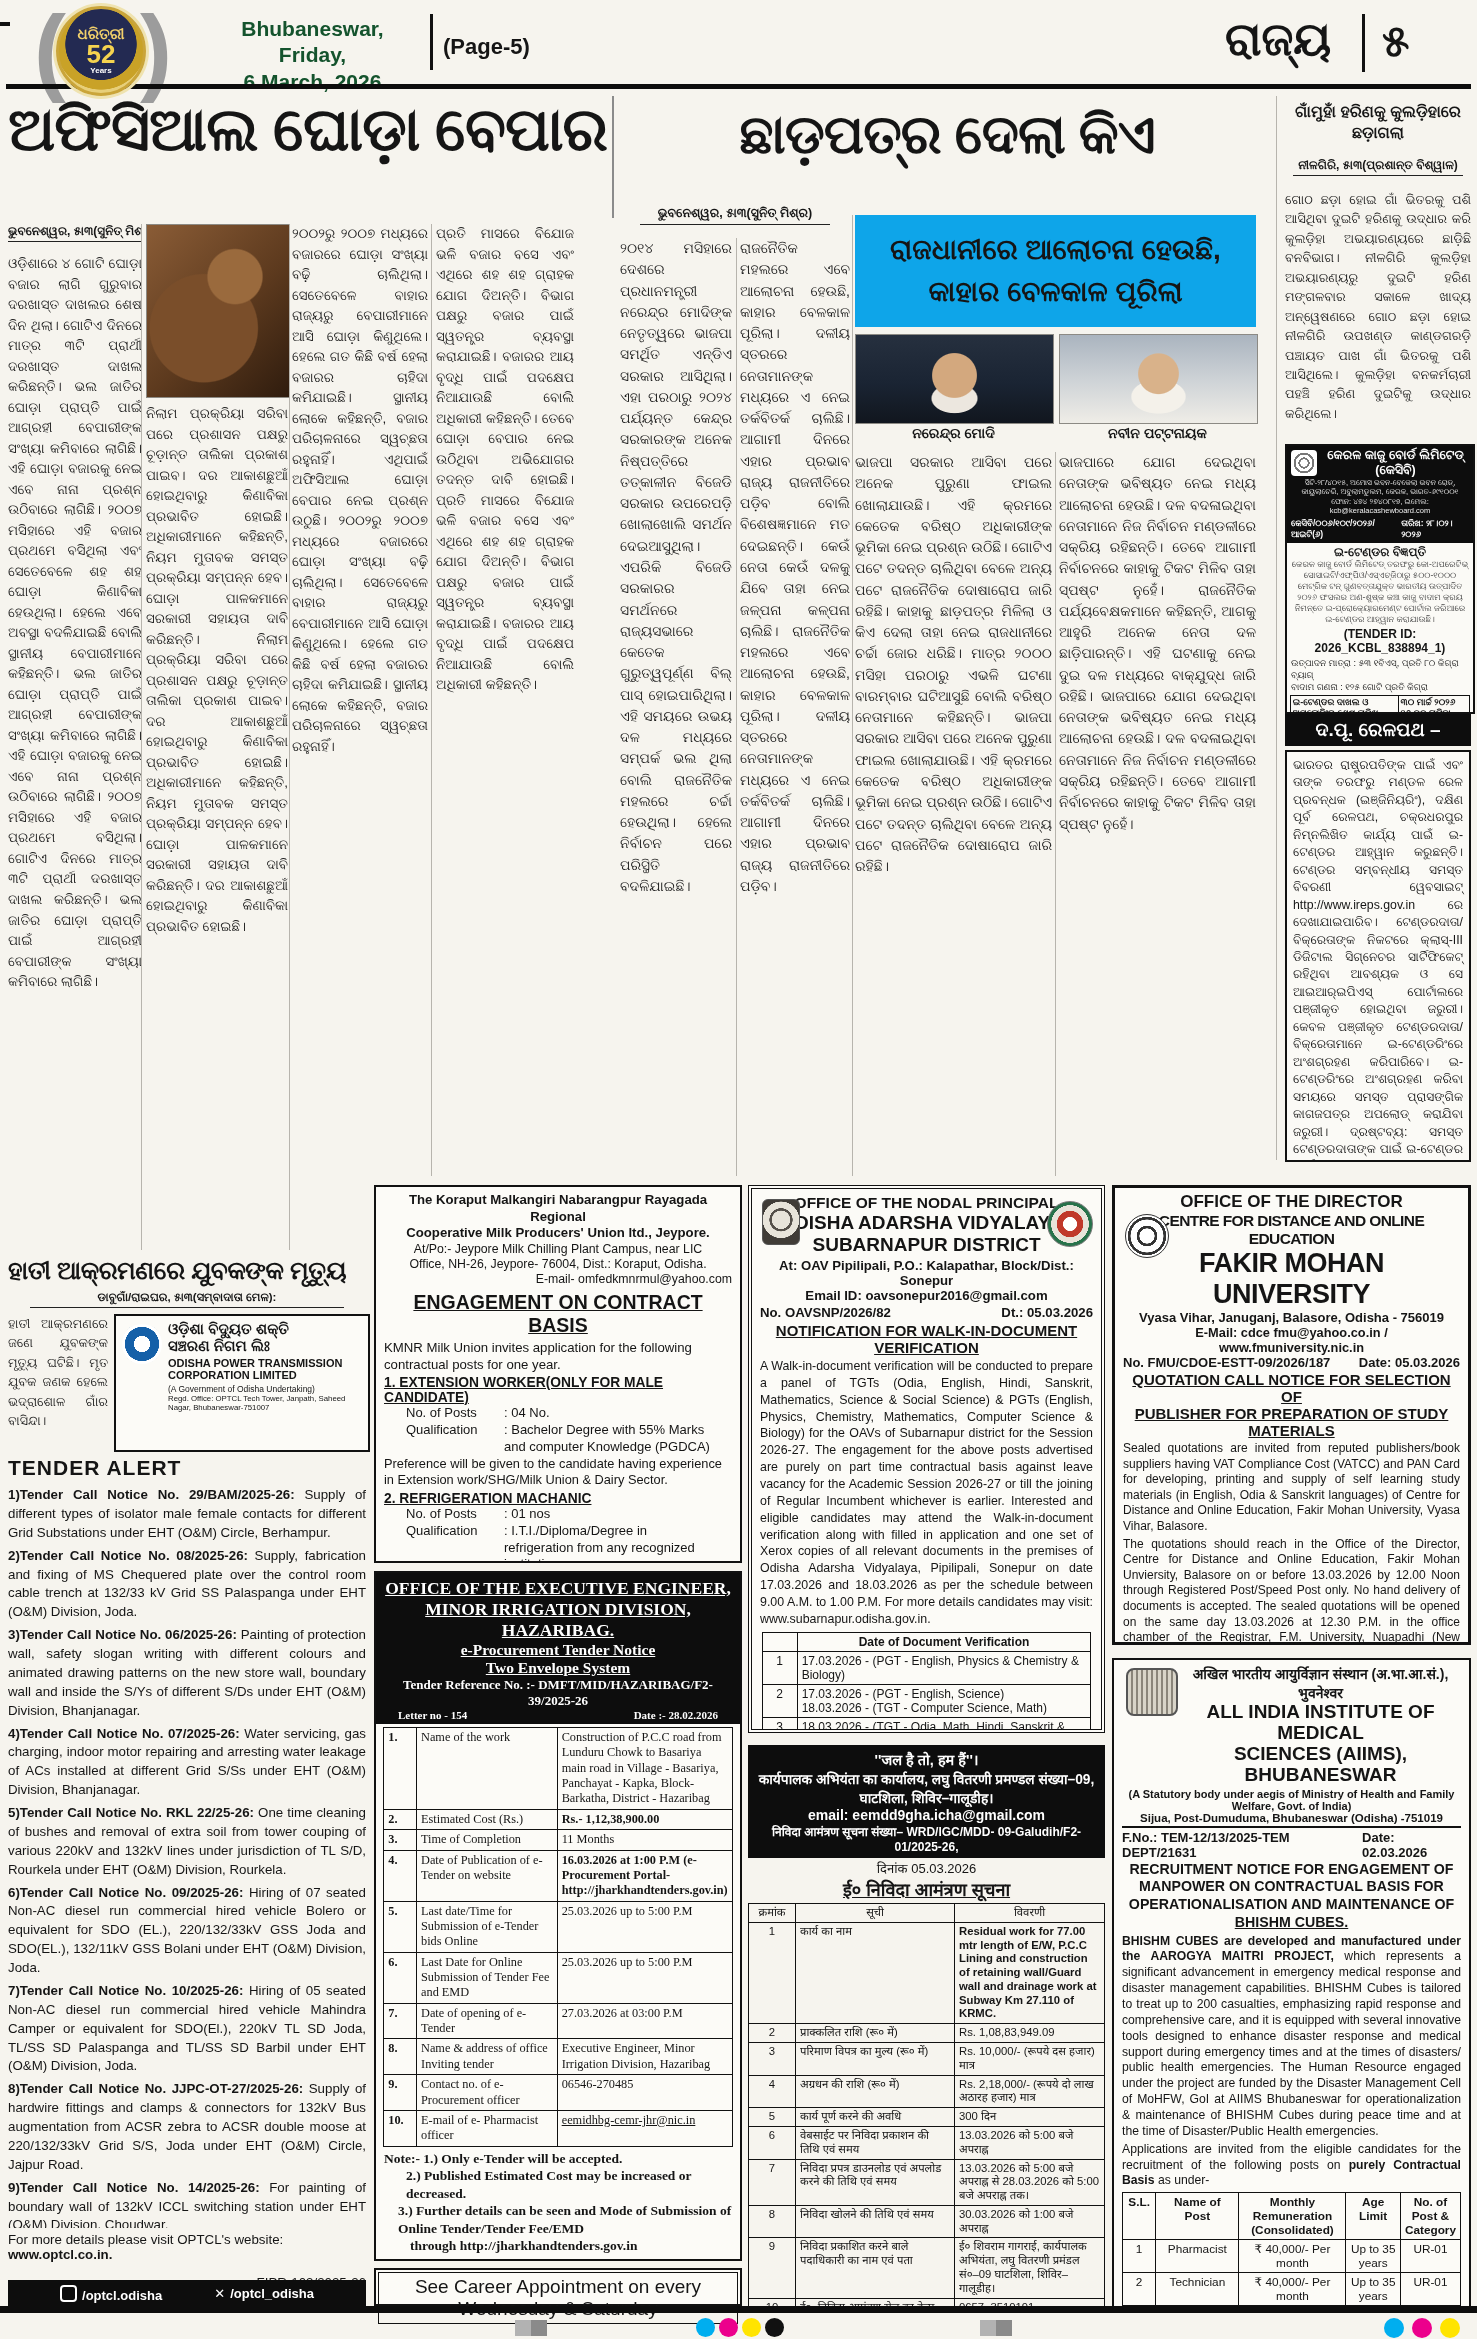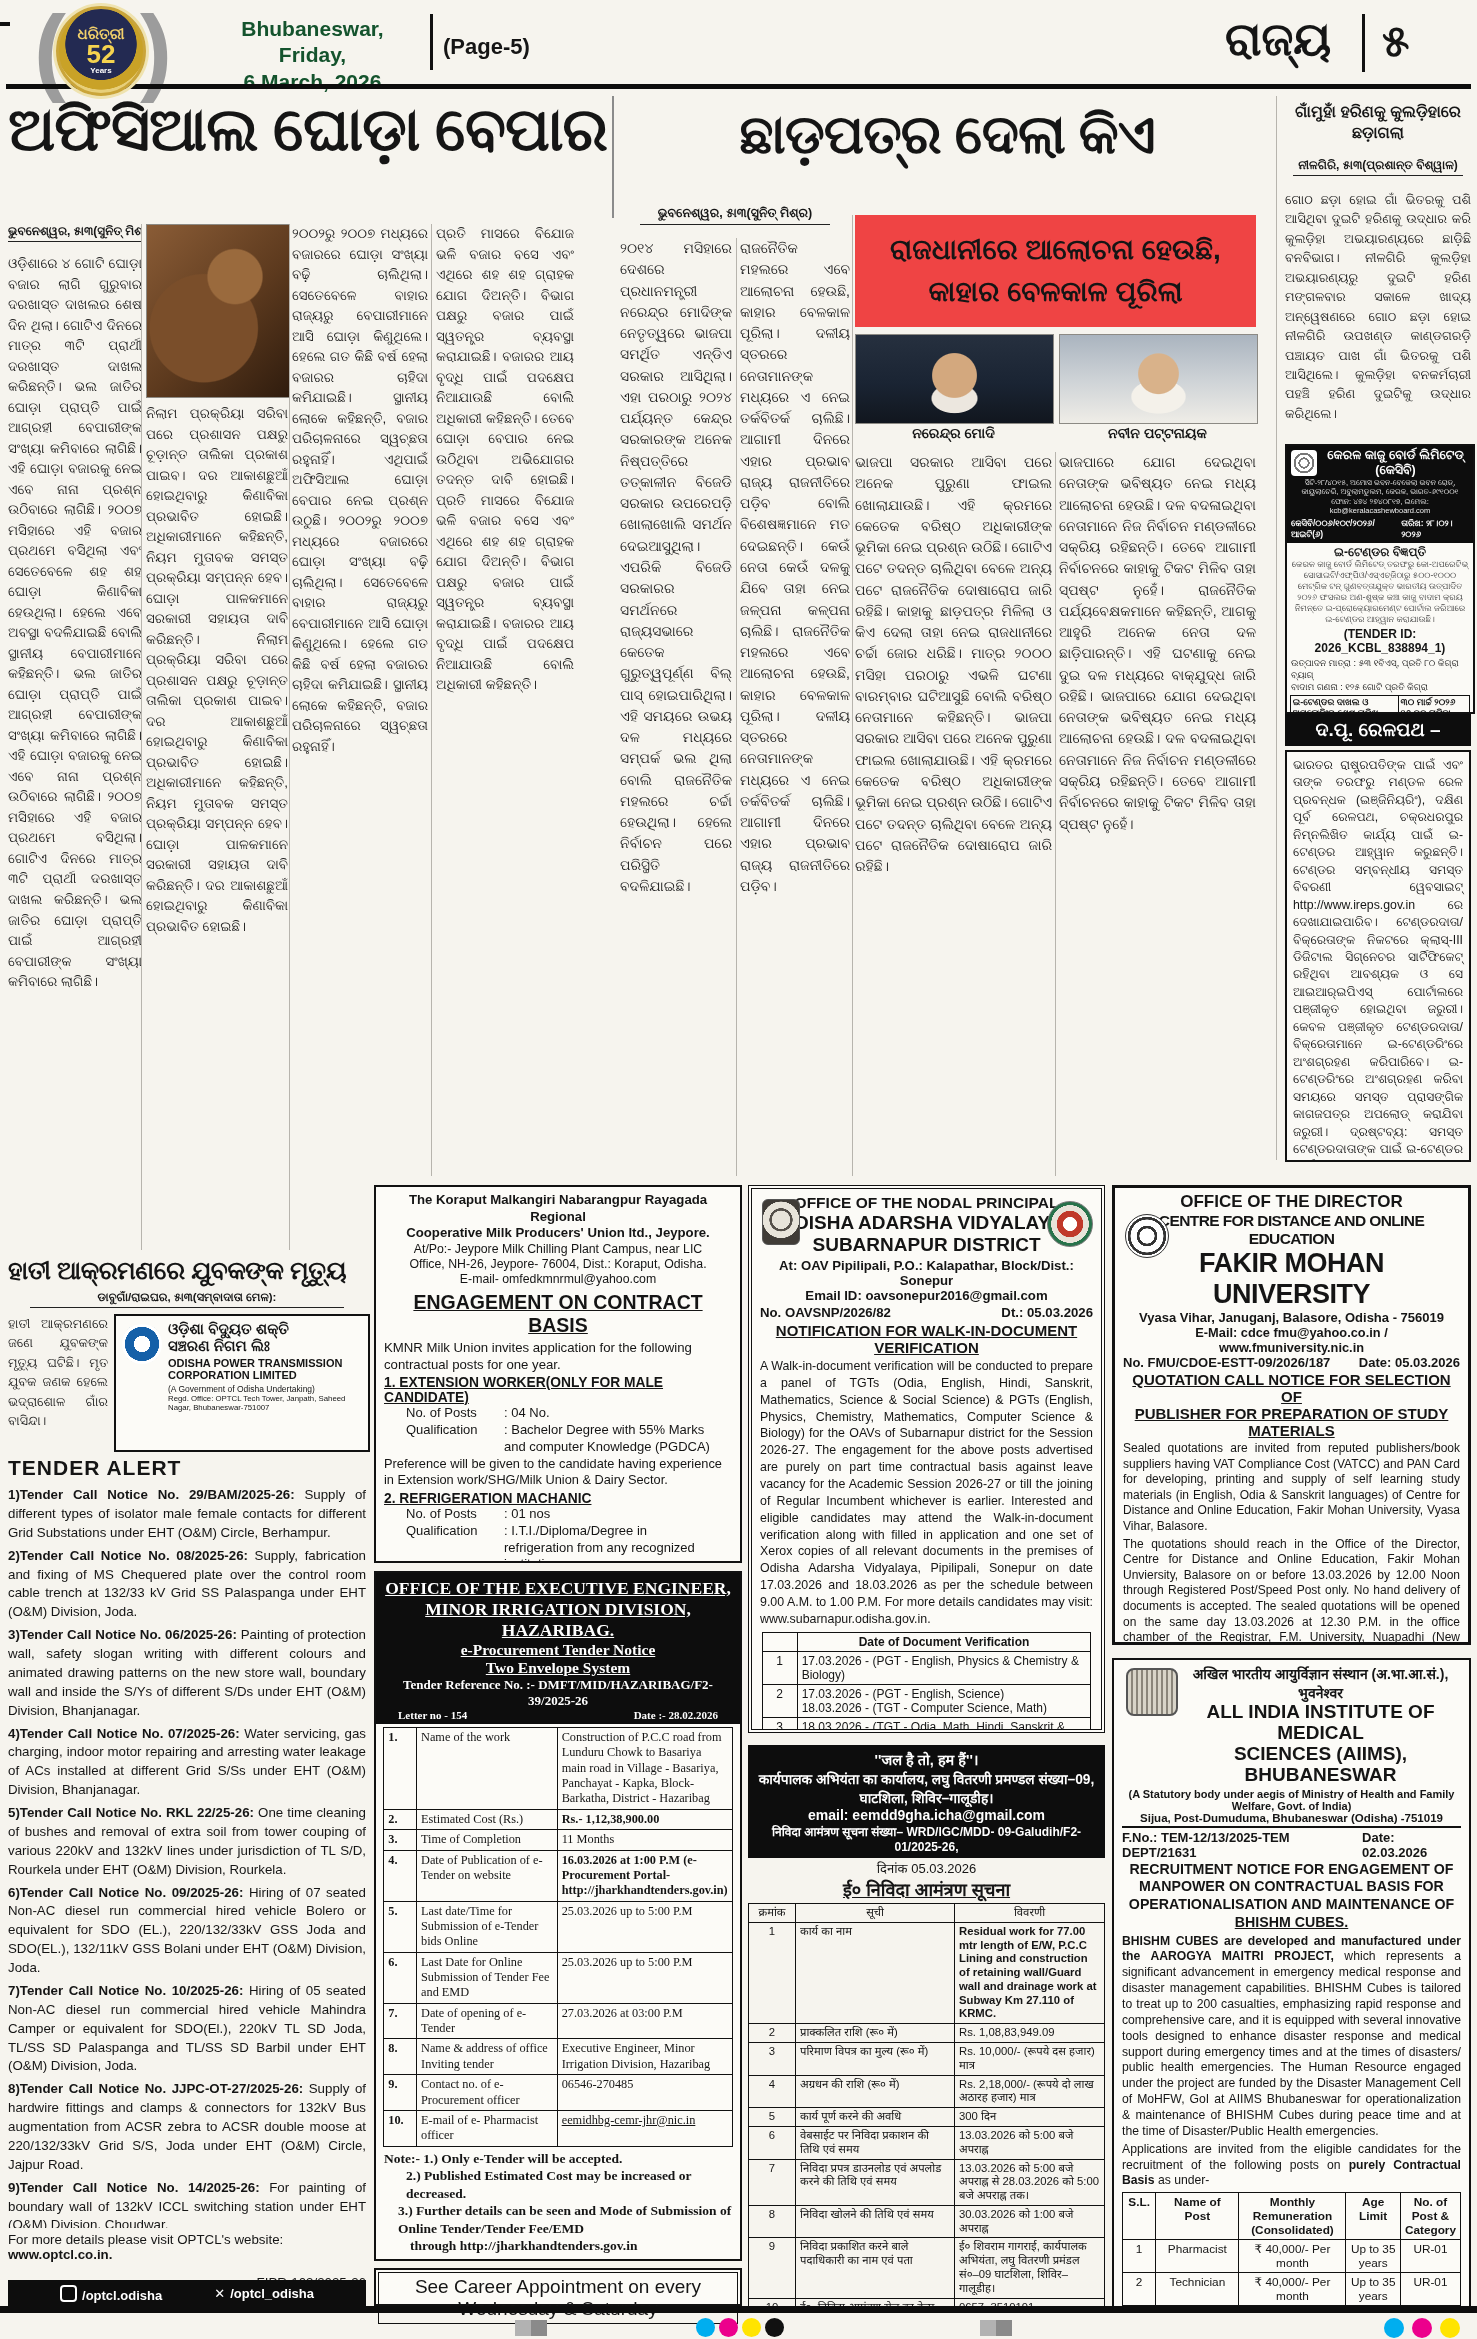--- a/index.html
+++ b/index.html
@@ -36,21 +36,21 @@
   .horse{background:radial-gradient(circle at 62% 30%,#9a6a3d 0 18%,transparent 19%),
                   radial-gradient(circle at 40% 60%,#7a4e2a 0 40%,transparent 41%),
                   linear-gradient(135deg,#8a5c36,#5d3a1e 55%,#2f1c0e);}
   .modi{background:radial-gradient(circle at 50% 46%,#d3a87e 0 20%,transparent 21%),
                  radial-gradient(ellipse at 50% 72%,#ece7df 0 16%,transparent 17%),
                  linear-gradient(180deg,#26303f 0%,#1a2433 55%,#11161e 100%);}
   .naveen{background:radial-gradient(circle at 50% 44%,#d9b28a 0 18%,transparent 19%),
                    radial-gradient(ellipse at 50% 70%,#f4f1ea 0 19%,transparent 20%),
                    linear-gradient(180deg,#aab4bf 0%,#cdd2d6 50%,#efede7 100%);}
   .pcaption{position:absolute;font-weight:bold;font-size:14px;text-align:center;}
-  .pullquote{position:absolute;left:855px;top:215px;width:401px;height:112px;background:#ef4444;
+  .pullquote{position:absolute;left:855px;top:215px;width:401px;height:112px;background:#0ea5e9;
              display:flex;flex-direction:column;justify-content:center;text-align:center;
              font-size:28px;font-weight:600;line-height:1.5;}
   .sml-head{font-weight:600;font-size:16px;line-height:1.3;text-align:center;}
   
   .kcb{position:absolute;left:1285px;top:444px;width:186px;height:266px;border:2px solid #111;background:#fbfaf6;font-size:10px;overflow:hidden;}
   .kcb-head{background:#0d0d0d;color:#fff;padding:2px 3px 3px;}
   .kcb-logo{float:left;width:26px;height:26px;border-radius:4px;background:#fff;margin:2px 4px 2px 1px;
             background:radial-gradient(circle at 50% 50%,#fff 0 20%,#777 21% 30%,#fff 31% 45%,#777 46% 55%,#fff 56%);}
   .kcb-title{font-size:12.5px;font-weight:bold;text-align:center;}
   .kcb-addr{font-size:7.5px;text-align:center;line-height:1.25;color:#eee;}
@@ -229,21 +229,21 @@
     <span><span class="soc-ic"></span><span>/optcl.odisha</span></span>
     <span><span class="b" style="margin-right:5px;">✕</span><span>/optcl_odisha</span></span>
   </div>
 
   <div class="adbox" style="left:374px;top:1185px;width:368px;height:378px;padding:5px 8px;">
     <div class="ctr b" style="font-size:13.2px;line-height:1.25;">
       <div>The Koraput Malkangiri Nabarangpur Rayagada Regional</div>
       <div>Cooperative Milk Producers' Union ltd., Jeypore.</div>
       <div style="font-weight:normal;font-size:12.3px;">At/Po:- Jeypore Milk Chilling Plant Campus, near LIC</div>
       <div style="font-weight:normal;font-size:12.3px;">Office, NH-26, Jeypore- 76004, Dist.: Koraput, Odisha.</div>
-      <div style="font-weight:normal;font-size:12.3px;">E-mail- omfedkmnrmul@yahoo.com</div>
+      <div style="font-weight:normal;font-size:12.3px;text-align:right;">E-mail- omfedkmnrmul@yahoo.com</div>
     </div>
     <div class="ctr b u" style="font-size:19.5px;margin:3px 0 2px;">ENGAGEMENT ON CONTRACT BASIS</div>
     <div style="font-size:13.2px;line-height:1.3;"><span>KMNR Milk Union invites application for the following contractual</span> <span>posts for one year.</span></div>
     <div class="b u" style="font-size:13.8px;margin-top:2px;">1. EXTENSION WORKER(ONLY FOR MALE CANDIDATE)</div>
     <div style="font-size:13px;padding-left:22px;line-height:1.3;">
       <div><span style="display:inline-block;width:98px;">No. of Posts</span><span>: 04 No.</span></div>
       <div><span style="display:inline-block;width:98px;vertical-align:top;">Qualification</span><span style="display:inline-block;width:210px;">: Bachelor Degree with 55% Marks and computer Knowledge (PGDCA)</span></div>
     </div>
     <div style="font-size:12.8px;line-height:1.3;">Preference will be given to the candidate having experience in Extension work/SHG/Milk Union &amp; Dairy Sector.</div>
     <div class="b u" style="font-size:13.8px;margin-top:2px;">2. REFRIGERATION MACHANIC</div>

